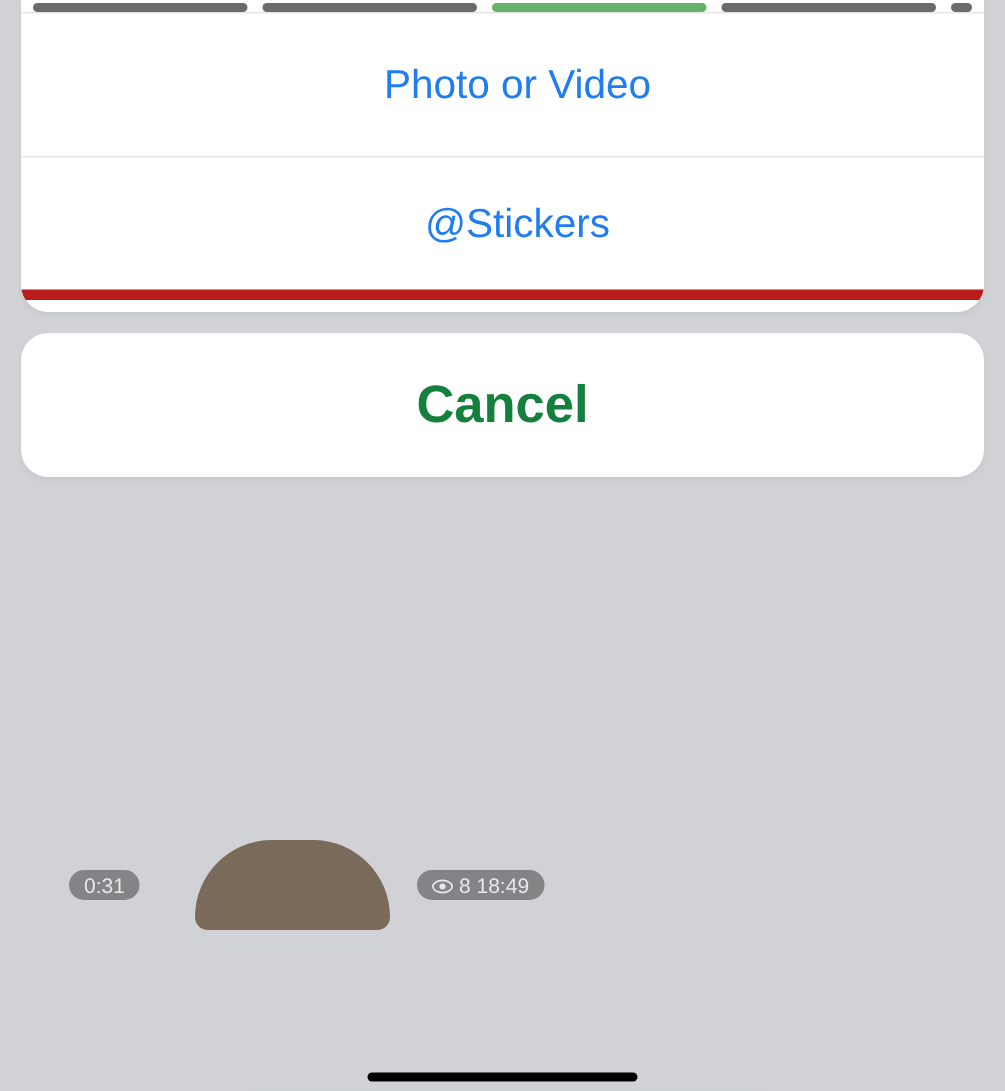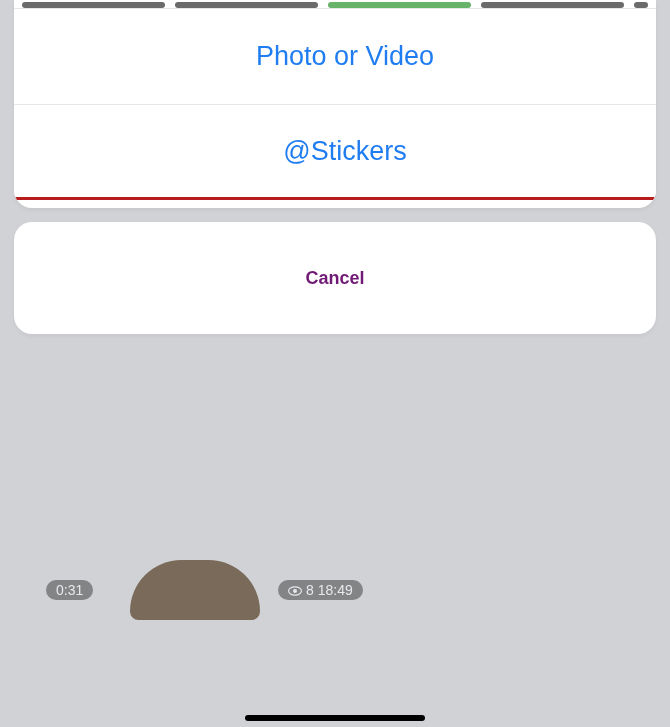--- a/index.html
+++ b/index.html
@@ -85,42 +85,42 @@
       border-top: 1px solid #e6e6e8;
       cursor: pointer;
       position: relative;
       background: #fff;
       padding-left: 20px;
     }
     .option-item:first-of-type {
       border-top: none;
     }
     .last-option {
-      border-bottom: 3px solid #b91c1c;
+      border-bottom: 7px solid #b91c1c;
       margin-bottom: 8px;
     }
     .highlight-box {
       position: absolute;
       left: 62px;
       right: 62px;
       top: -2px;
       bottom: -2px;
       border: 3px solid #e53935;
       pointer-events: none;
     }
     .cancel-group {
       background: #ffffff;
       border-radius: 18px;
       margin-top: 14px;
-      height: 112px;
+      height: 96px;
       display: flex;
       align-items: center;
       justify-content: center;
-      color: #701a75;
-      font-size: 18px;
+      color: #15803d;
+      font-size: 35px;
       font-weight: 600;
       cursor: pointer;
       box-shadow: 0 2px 4px rgba(0,0,0,0.05);
     }
     .home-indicator {
       position: absolute;
       bottom: 6px;
       left: 50%;
       transform: translateX(-50%);
       width: 180px;

